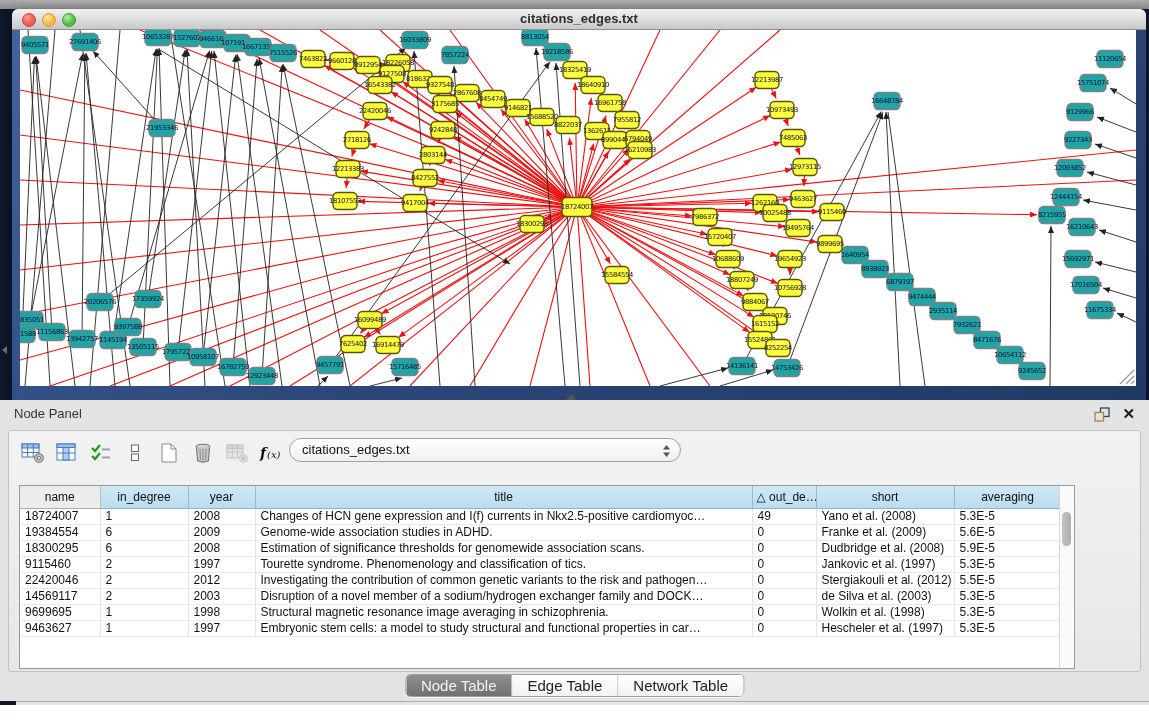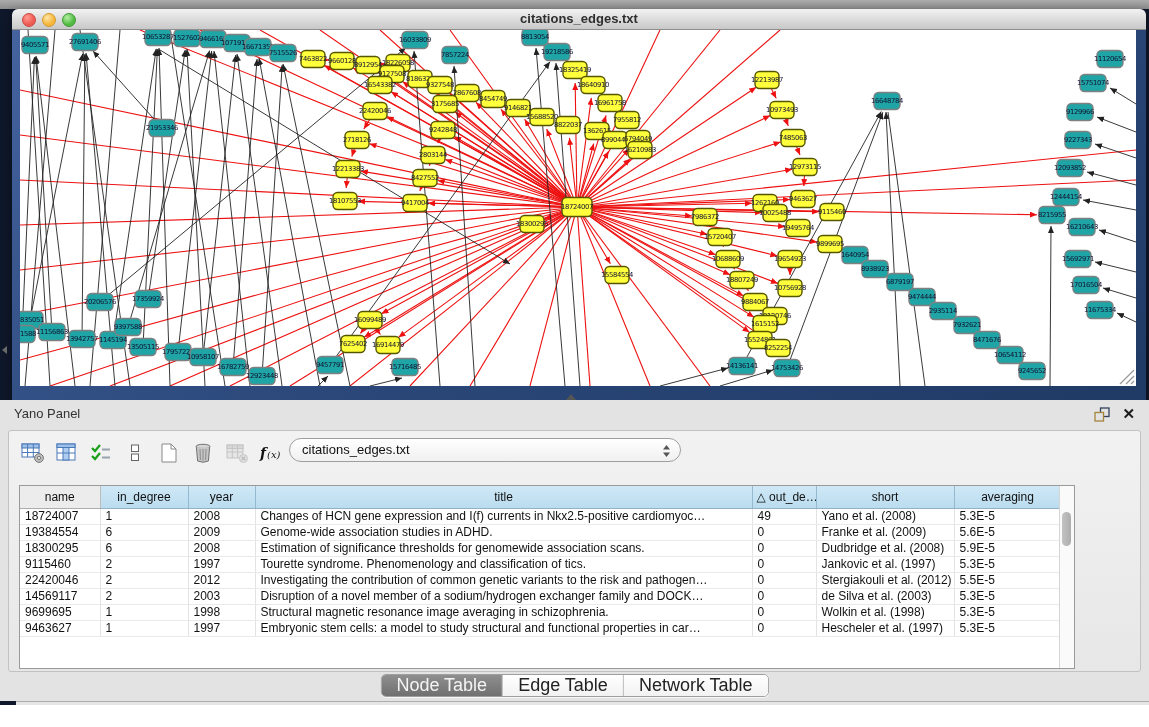--- a/index.html
+++ b/index.html
@@ -48,21 +48,21 @@
                 overflow:hidden;white-space:nowrap;padding:0 4px;box-sizing:border-box;}
   table.grid th.gray{background:#ECECEC;border-right:1px solid #BDBDBD;border-bottom:1px solid #ADADAD;}
   table.grid td{height:16px;font-size:12px;color:#111;padding:0 5px;white-space:nowrap;overflow:hidden;
                 border-right:1px solid #E3E3E3;border-bottom:1px solid #EAEAEA;box-sizing:border-box;}
   .vscroll{position:absolute;right:0;top:0;bottom:0;width:14px;background:#FAFAFA;border-left:1px solid #D5D5D5;}
   .vthumb{position:absolute;left:2px;top:26px;width:9px;height:34px;border-radius:5px;
           background:linear-gradient(90deg,#C2C2C2,#ADADAD);}
   
   .tabs{position:absolute;top:674px;left:50%;transform:translateX(-50%);display:flex;height:21px;
         border:1px solid #9F9F9F;border-radius:5px;overflow:hidden;background:#fff;box-shadow:0 1px 0 rgba(255,255,255,.7);}
-  .tab{font-size:18px;line-height:21px;padding:0 15px;color:#222;background:linear-gradient(#FFFFFF,#F2F2F2);
+  .tab{font-size:15px;line-height:21px;padding:0 15px;color:#222;background:linear-gradient(#FFFFFF,#F2F2F2);
        border-right:1px solid #B5B5B5;cursor:default;}
   .tab:last-child{border-right:none;}
   .tab.sel{background:linear-gradient(#8F8F8F,#707070);color:#F4F4F4;}
   
   .statusbar{position:absolute;top:701px;left:16px;right:0;height:26px;background:linear-gradient(#E6E6E6,#DDDDDD);
              border-top:1px solid #ACACAC;display:flex;align-items:center;justify-content:flex-end;
              gap:7px;padding-right:16px;box-sizing:border-box;font-size:12px;color:#222;}
   .dot{width:13px;height:13px;border-radius:50%;background:radial-gradient(circle at 35% 30%,#8BE87B,#33B535 65%);
        border:1px solid #2B8F2B;}
 </style>
@@ -700,21 +700,21 @@
           </g>
         </svg>
     </div>
   </div>
 
   <div class="side-arrow"></div>
   <div class="divider-arrow"></div>
 
   <div class="table-panel">
     <div class="tp-header">
-      <span class="tp-title">Yano Panel</span>
+      <span class="tp-title">Node Panel</span>
       <span class="float-ic">
         <svg width="17" height="15" viewBox="0 0 17 15">
           <rect x="6.5" y="1" width="8.5" height="8.5" fill="none" stroke="#34415e" stroke-width="1.3"></rect>
           <rect x="1" y="5.5" width="8.5" height="8.5" fill="#E3E3E3" stroke="#a5853c" stroke-width="1.3"></rect>
         </svg>
       </span>
       <span class="close-ic">✕</span>
     </div>
     <div class="tp-body">
       <div class="toolbar" id="toolbar">

